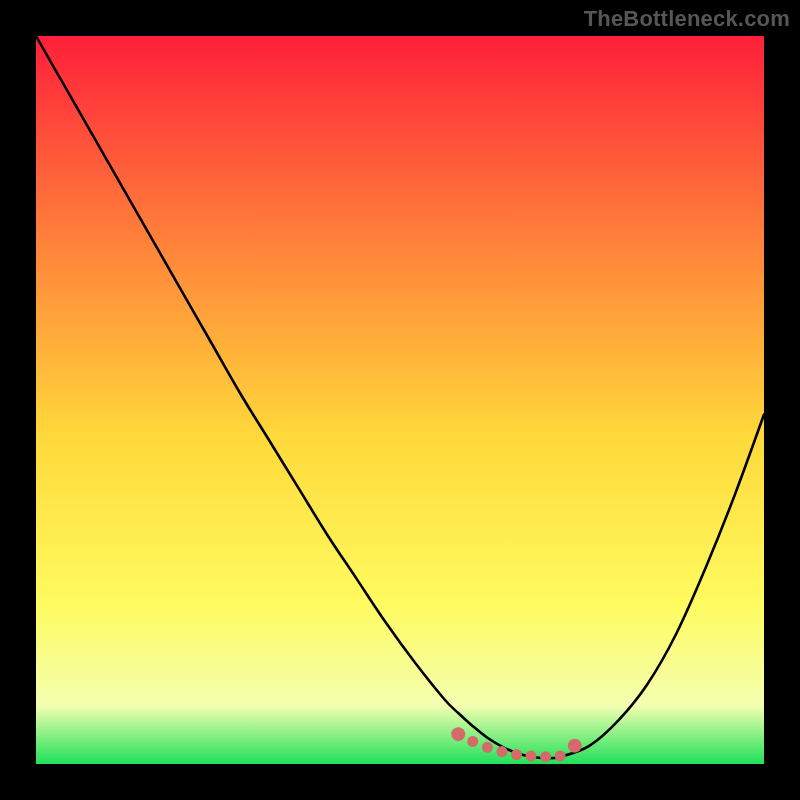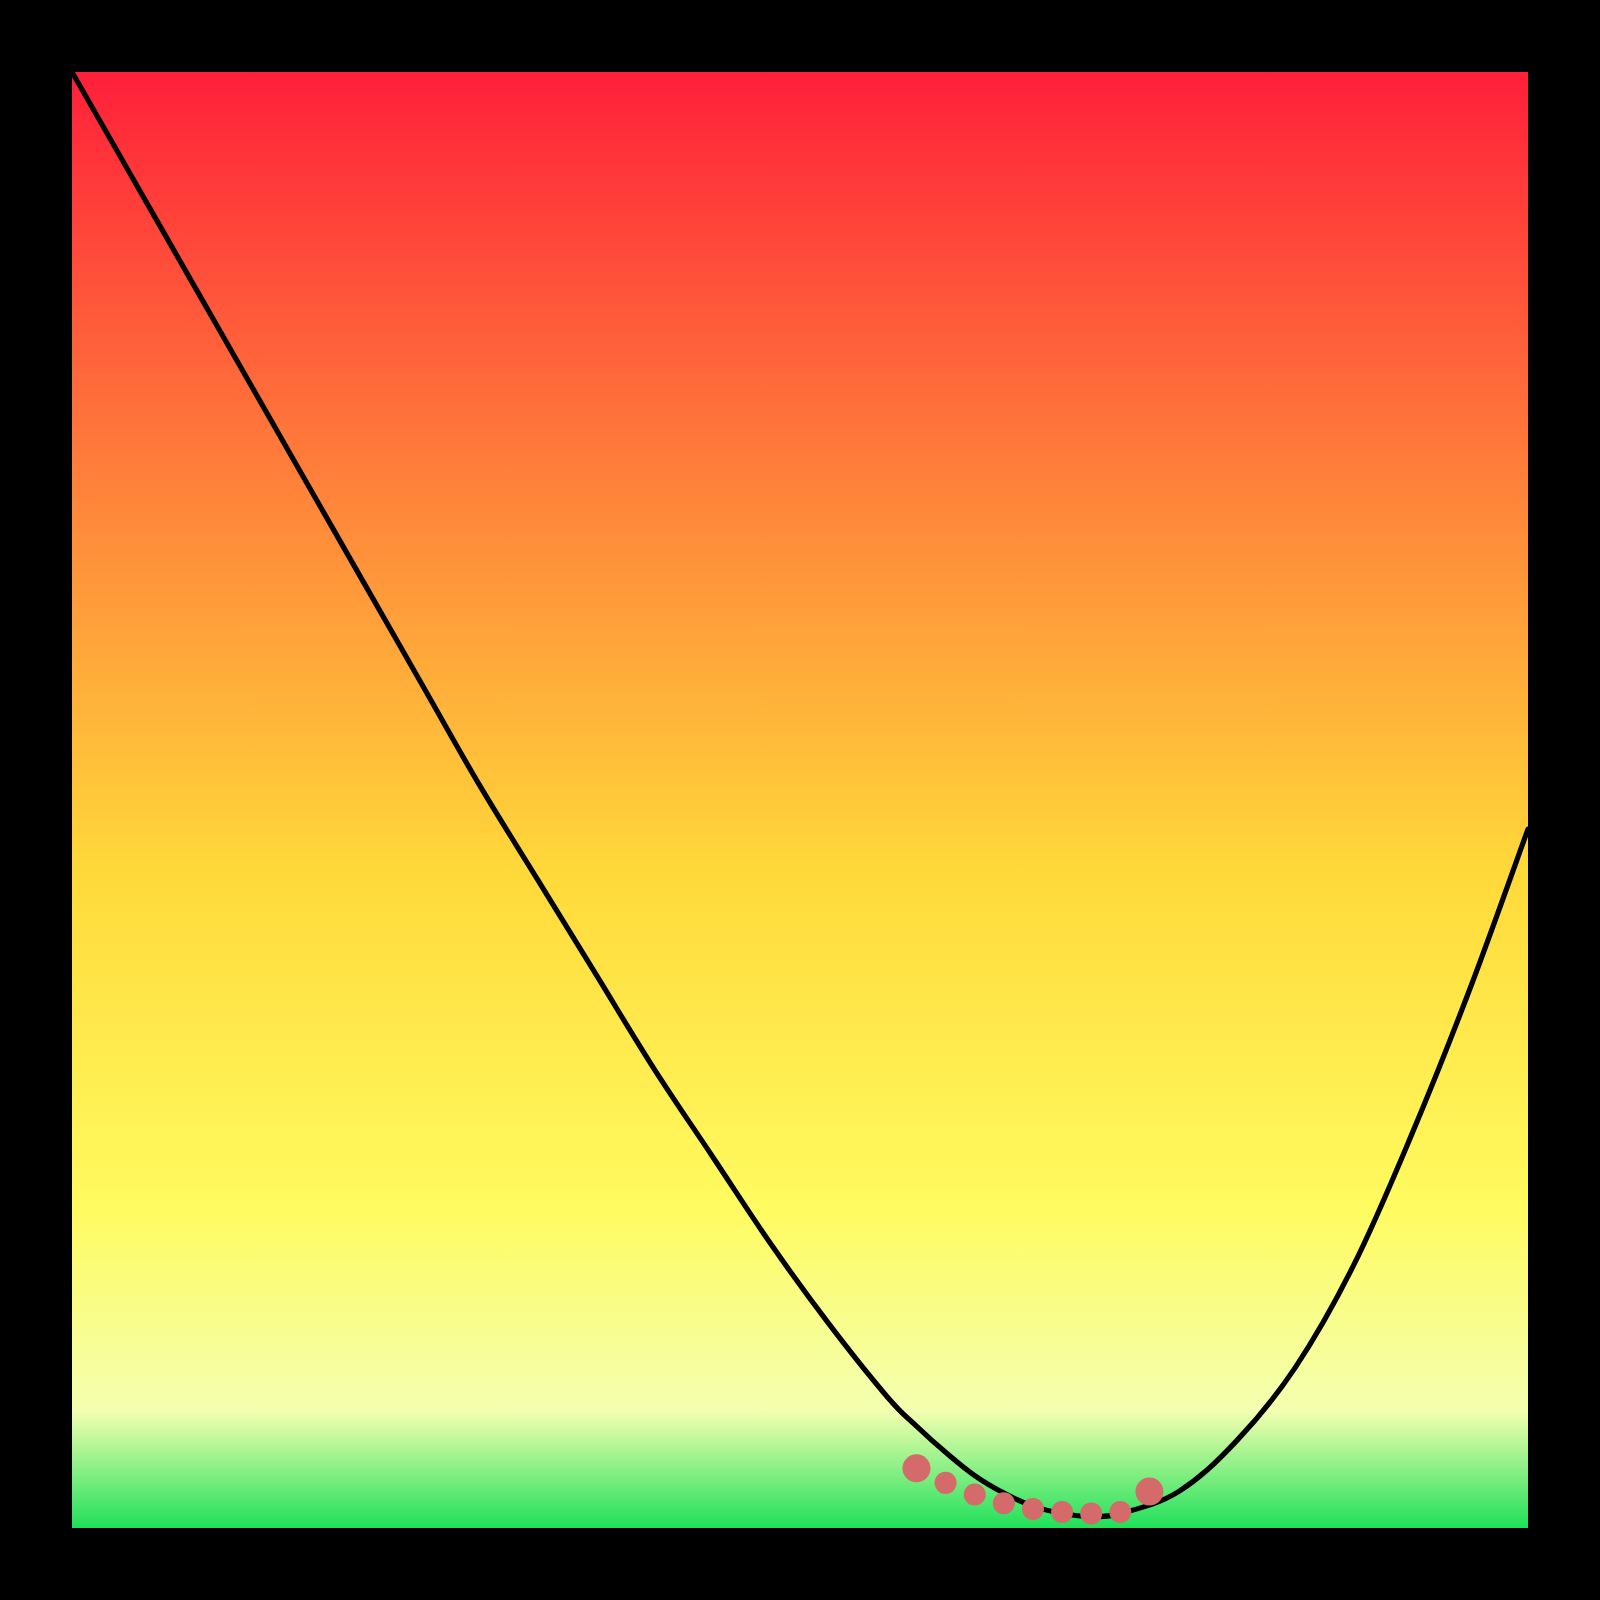--- a/index.html
+++ b/index.html
@@ -22,20 +22,21 @@
     top: 36px;
     width: 728px;
     height: 728px;
   }
   svg { display: block; }
 </style>
 </head>
 <body>
 
 <div class="wrap">
+  <div class="watermark">TheBottleneck.com</div>
   <div class="plot">
     <svg id="chart-svg" viewBox="0 0 728 728" width="728" height="728">
       <defs>
         <linearGradient id="bg-grad" x1="0" y1="0" x2="0" y2="1">
           <stop id="g0" offset="0%" stop-color="#ff1f3a"></stop>
           <stop id="g1" offset="26%" stop-color="#ff7a3a"></stop>
           <stop id="g2" offset="55%" stop-color="#ffd93a"></stop>
           <stop id="g3" offset="78%" stop-color="#fffb60"></stop>
           <stop id="g4" offset="92%" stop-color="#f3ffb0"></stop>
           <stop id="g5" offset="100%" stop-color="#1fe05a"></stop>

